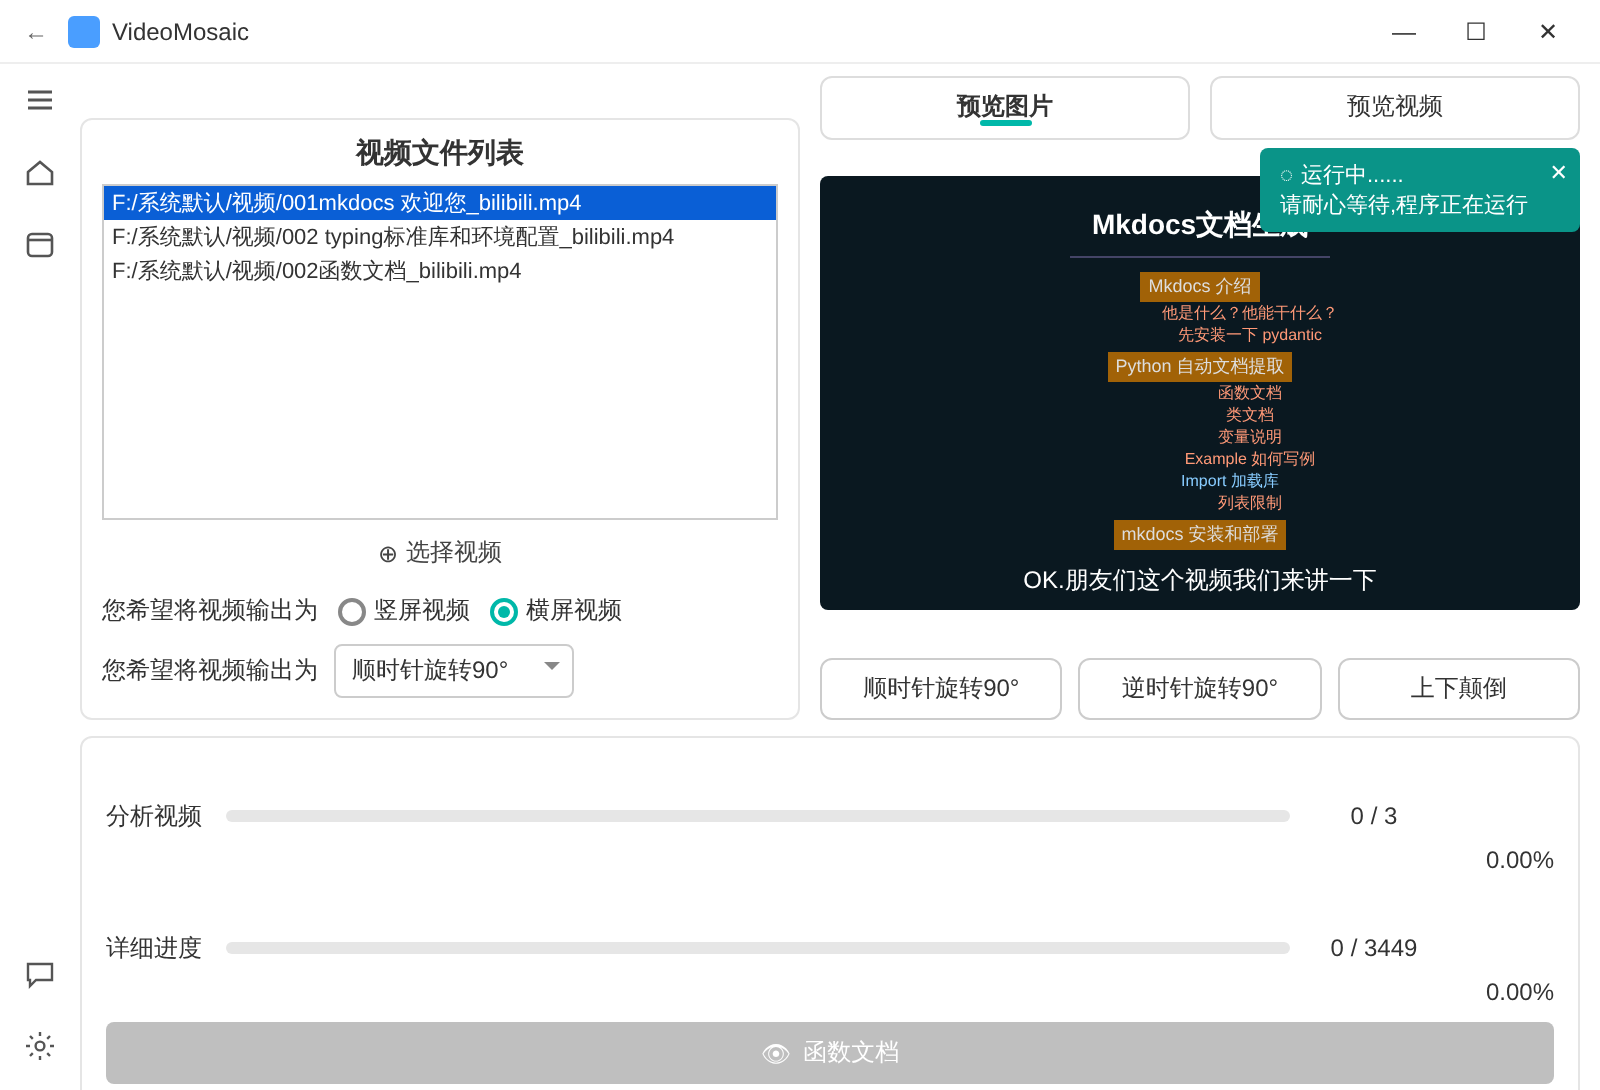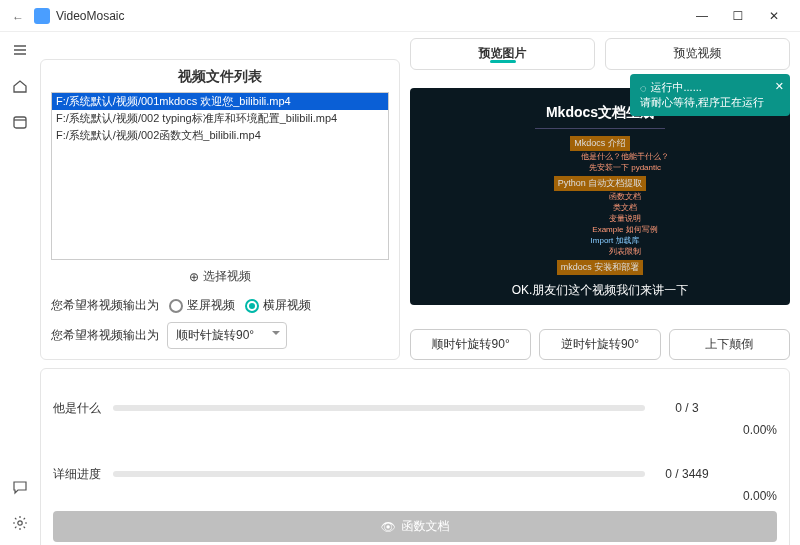--- a/index.html
+++ b/index.html
@@ -164,21 +164,21 @@
         <div class="rotrow">
           <div class="rotbtn">顺时针旋转90°</div>
           <div class="rotbtn">逆时针旋转90°</div>
           <div class="rotbtn">上下颠倒</div>
         </div>
       </div>
     </div>
 
     <div class="progresspanel">
       <div class="progrow">
-        <span class="lbl">他是什么</span>
+        <span class="lbl">分析视频</span>
         <div class="bar"></div>
         <span class="nums"><span>0</span> / <span>3</span></span>
         <span class="pct">0.00%</span>
       </div>
       <div class="progrow">
         <span class="lbl">详细进度</span>
         <div class="bar"></div>
         <span class="nums"><span>0</span> / <span>3449</span></span>
         <span class="pct">0.00%</span>
       </div>

